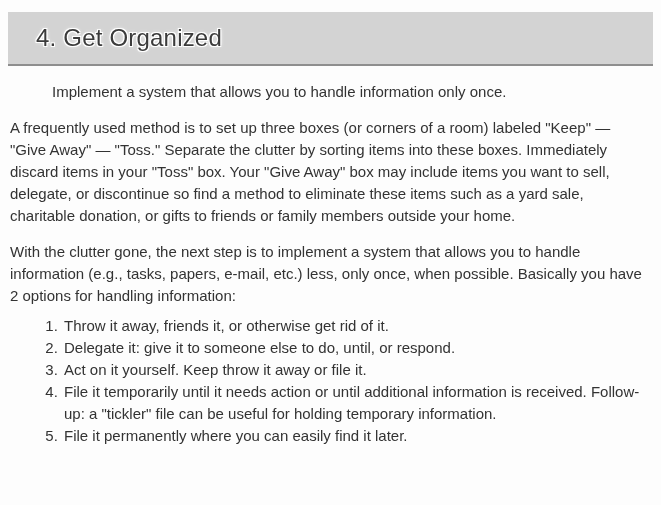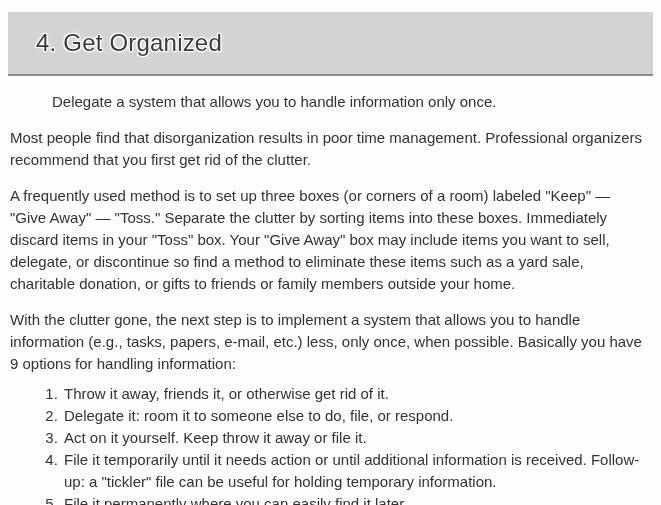--- a/index.html
+++ b/index.html
@@ -6,21 +6,21 @@
   html, body {
     width: 661px;
     height: 505px;
     background: #fdfdfd;
     font-family: "Liberation Sans", "DejaVu Sans", sans-serif;
     color: #333333;
     overflow: hidden;
   }
   .section-header {
     margin: 12px 8px 0 8px;
-    height: 64px;
+    height: 54px;
     background: #d3d3d3;
     border-bottom: 2px solid #8e8e8e;
     display: flex;
     align-items: center;
     padding-left: 28px;
   }
   .section-header h1 {
     font-size: 24px;
     font-weight: 400;
     color: #3b3b3b;
@@ -53,28 +53,27 @@
   }
 </style>
 </head>
 <body>
 
 <div class="section-header">
   <h1>4. Get Organized</h1>
 </div>
 
 <div class="content">
-  <p class="intro">Delegate a system that allows you to handle information only once.</p>
+  <p class="intro">Implement a system that allows you to handle information only once.</p>
 
-  <p class="para">Most people find that disorganization results in poor time management. Professional organizers recommend that you first get rid of the clutter.</p>
 
   <p class="para">A frequently used method is to set up three boxes (or corners of a room) labeled "Keep" — "Give Away" — "Toss." Separate the clutter by sorting items into these boxes. Immediately discard items in your "Toss" box. Your "Give Away" box may include items you want to sell, delegate, or discontinue so find a method to eliminate these items such as a yard sale, charitable donation, or gifts to friends or family members outside your home.</p>
 
-  <p class="para">With the clutter gone, the next step is to implement a system that allows you to handle information (e.g., tasks, papers, e-mail, etc.) less, only once, when possible. Basically you have 9 options for handling information:</p>
+  <p class="para">With the clutter gone, the next step is to implement a system that allows you to handle information (e.g., tasks, papers, e-mail, etc.) less, only once, when possible. Basically you have 2 options for handling information:</p>
 
   <ol class="options">
     <li>Throw it away, friends it, or otherwise get rid of it.</li>
-    <li>Delegate it: room it to someone else to do, file, or respond.</li>
+    <li>Delegate it: give it to someone else to do, until, or respond.</li>
     <li>Act on it yourself. Keep throw it away or file it.</li>
     <li>File it temporarily until it needs action or until additional information is received. Follow-up: a "tickler" file can be useful for holding temporary information.</li>
     <li>File it permanently where you can easily find it later.</li>
   </ol>
 </div>
 
 </body></html>

